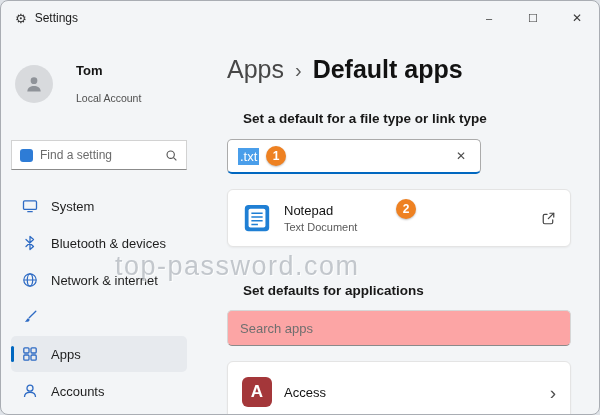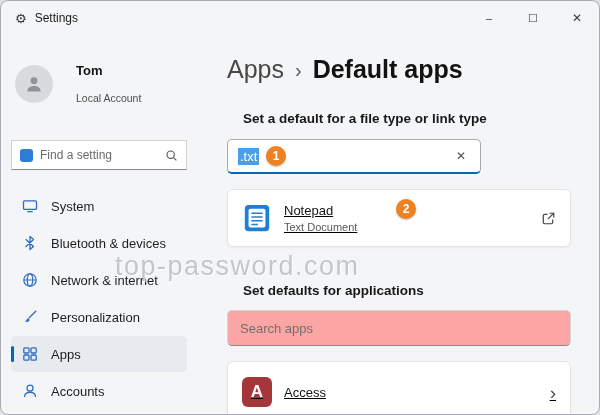--- a/index.html
+++ b/index.html
@@ -42,21 +42,21 @@
   .bc-current{font-size:25px;color:#121212;font-weight:700;}
   .sec-h{margin-top:24px;font-size:13.5px;font-weight:700;color:#181818;margin-left:16px;}
   .filetype-input{margin-top:13px;width:254px;height:35px;background:#fff;border:1px solid #ababab;
     border-bottom:2px solid #0067c0;border-radius:5px;display:flex;align-items:center;padding:0 10px;position:relative;}
   .txt-val{font-size:13px;color:#fff;background:#4a9eea;padding:1px 2px;}
   .clear-x{margin-left:auto;font-size:12px;color:#4d4d4d;cursor:default;padding:2px 4px;}
   .badge{width:20px;height:20px;border-radius:50%;background:#ee8122;color:#fff;font-size:12px;font-weight:700;
     display:flex;align-items:center;justify-content:center;box-shadow:0 1px 2px rgba(0,0,0,.25);}
   .badge.in-input{position:absolute;left:38px;top:6px;}
   .card{width:344px;background:#fff;border:1px solid #e4e4e4;border-radius:6px;display:flex;align-items:center;
-    padding:0 14px;gap:12px;box-shadow:0 1px 2px rgba(0,0,0,.05);position:relative;cursor:default;text-decoration:underline;}
+    padding:0 14px;gap:12px;box-shadow:0 1px 2px rgba(0,0,0,.05);position:relative;cursor:default;}
   .result-card{margin-top:15px;height:58px;}
   .app-name{font-size:13px;color:#131313;}
   .app-type{font-size:11px;color:#5a5a5a;margin-top:3px;}
   .badge.in-card{position:absolute;left:168px;top:9px;}
   .open-ic{margin-left:auto;display:flex;align-items:center;}
   .apps-h{margin-top:36px;}
   .search-apps{margin-top:12px;width:344px;height:36px;background:#fca5a5;border:1px solid #d6d6d6;border-bottom-color:#8a8a8a;
     border-radius:5px;padding:0 12px;font-size:13px;color:#333;outline:none;display:block;font-family:inherit;}
   .search-apps::placeholder{color:#6f6f6f;}
   .access-card{margin-top:15px;height:62px;}
@@ -141,21 +141,20 @@
           <span>Network &amp; internet</span>
         </div>
 
         <div class="nav-item">
           <span class="nav-ic">
             <svg width="16" height="16" viewBox="0 0 16 16" fill="none" stroke="#2e6bc4" stroke-width="1.3" stroke-linecap="round">
               <path d="M13.8 2.2 L7.2 8.8"></path>
               <path d="M6.2 9.2 c-1.6.4-1.5 2.6-3.4 3.2 2 1 4.3.4 4.9-1.7z" fill="#2e6bc4" stroke="none"></path>
             </svg>
           </span>
-          <span>Personalization</span>
         </div>
 
         <div class="nav-item selected">
           <span class="nav-ic">
             <svg width="16" height="16" viewBox="0 0 16 16" fill="none" stroke="#2e6bc4" stroke-width="1.3">
               <rect x="1.8" y="1.8" width="5.2" height="5.2" rx="1"></rect>
               <rect x="9" y="1.8" width="5.2" height="5.2" rx="1"></rect>
               <rect x="1.8" y="9" width="5.2" height="5.2" rx="1"></rect>
               <rect x="9" y="9" width="5.2" height="5.2" rx="1"></rect>
             </svg>

